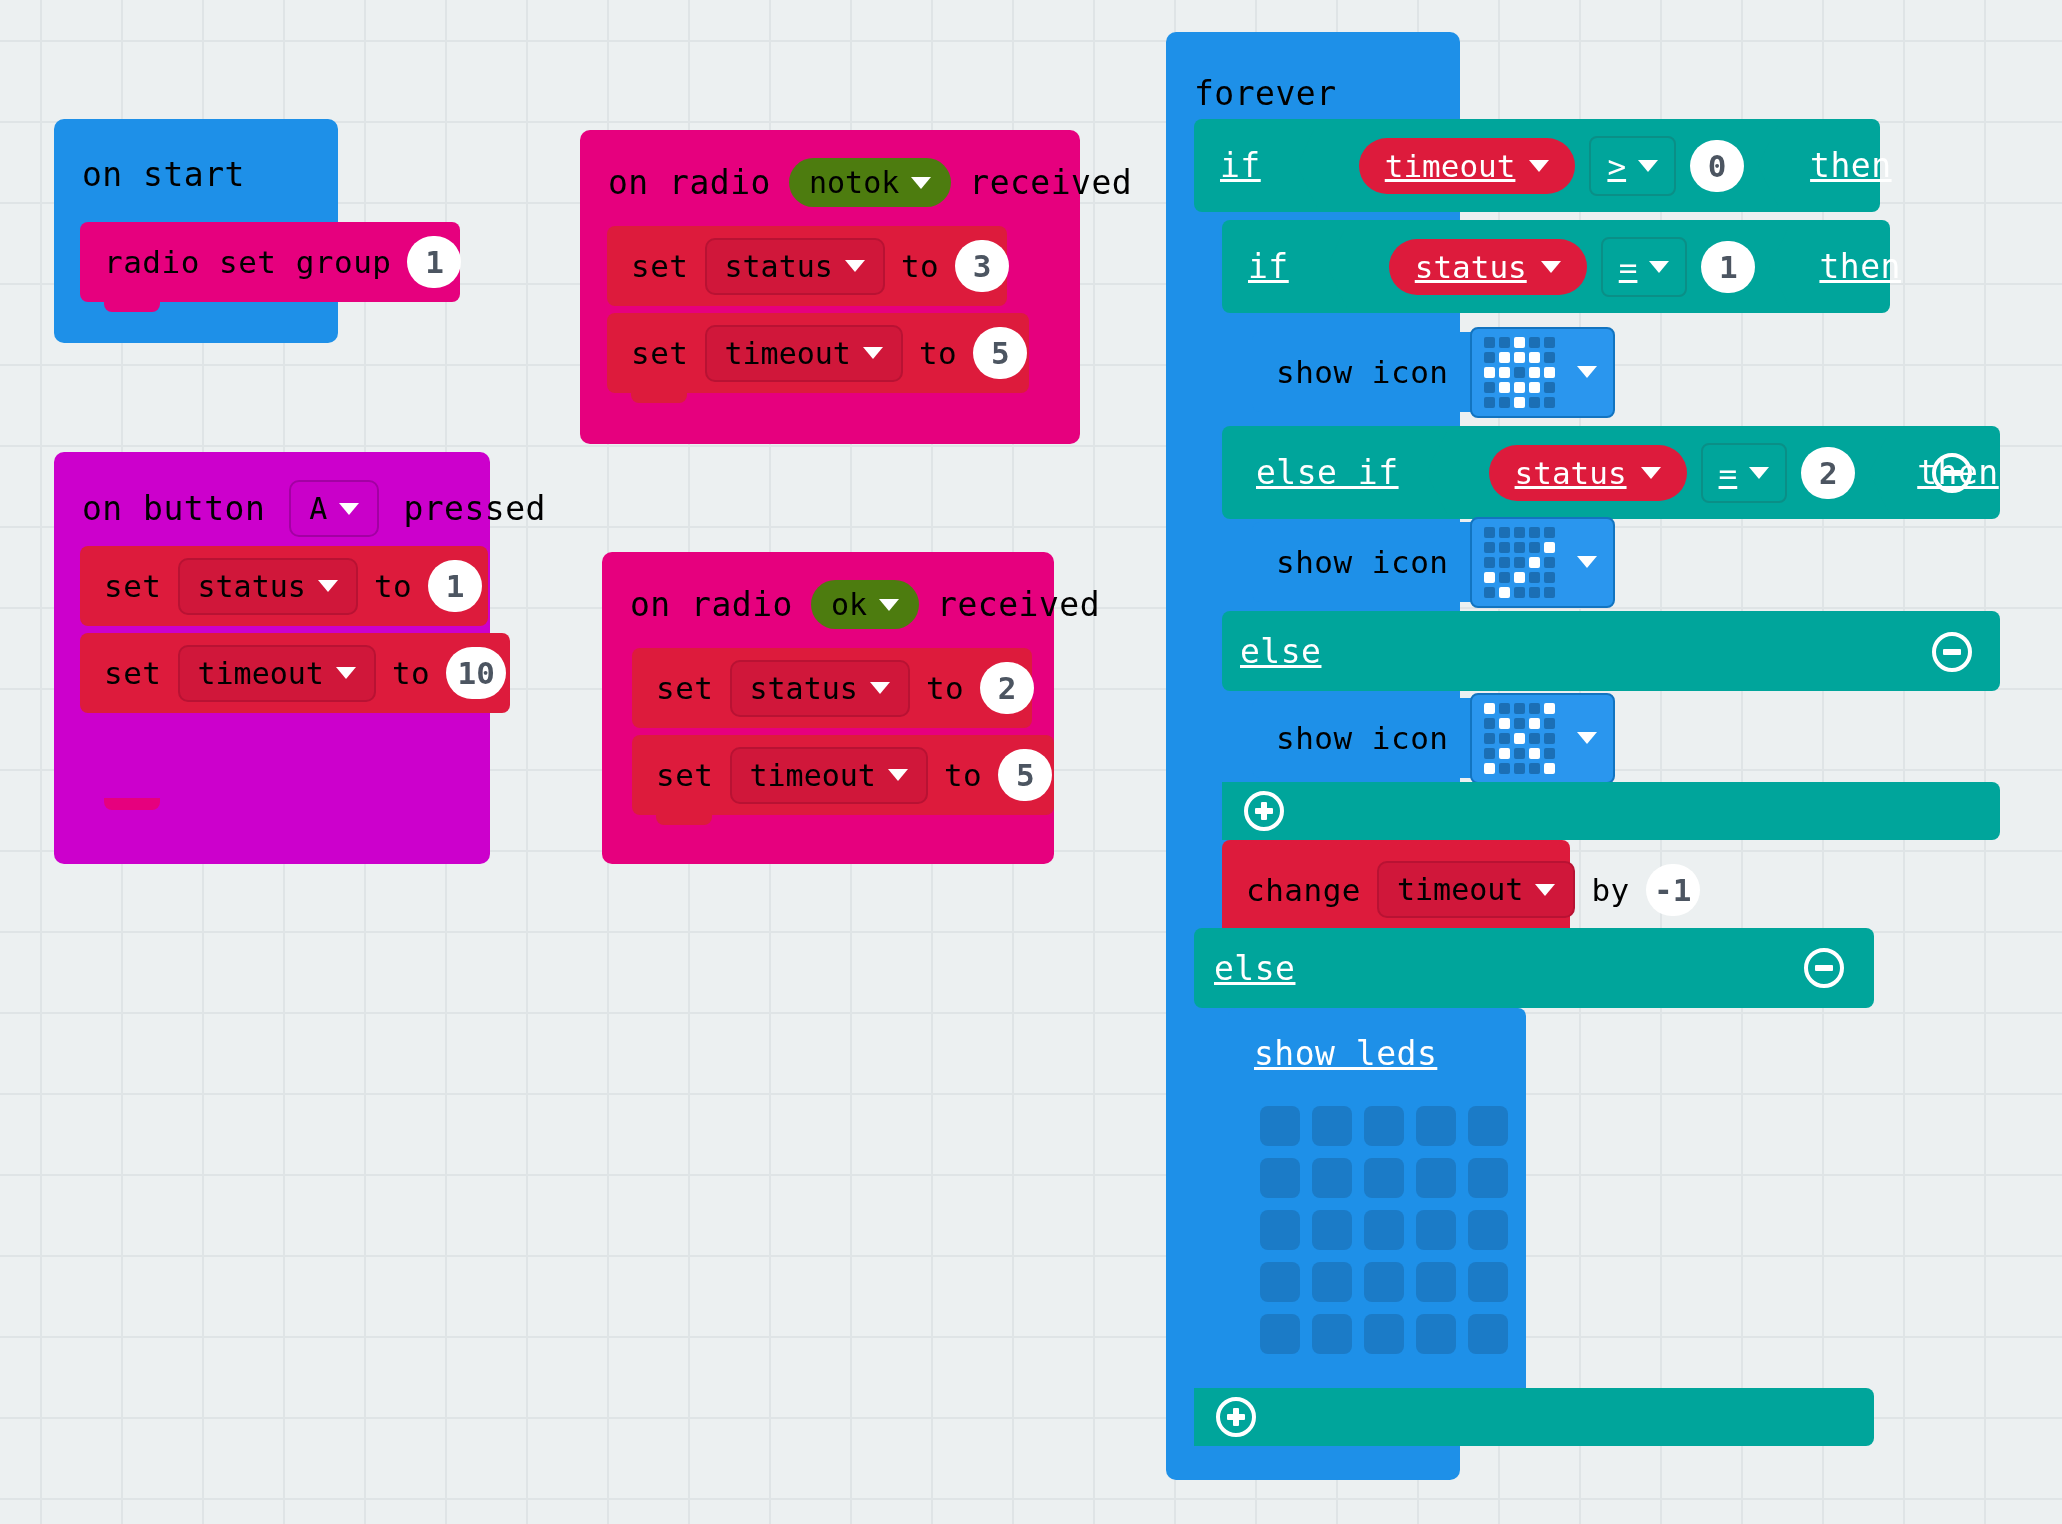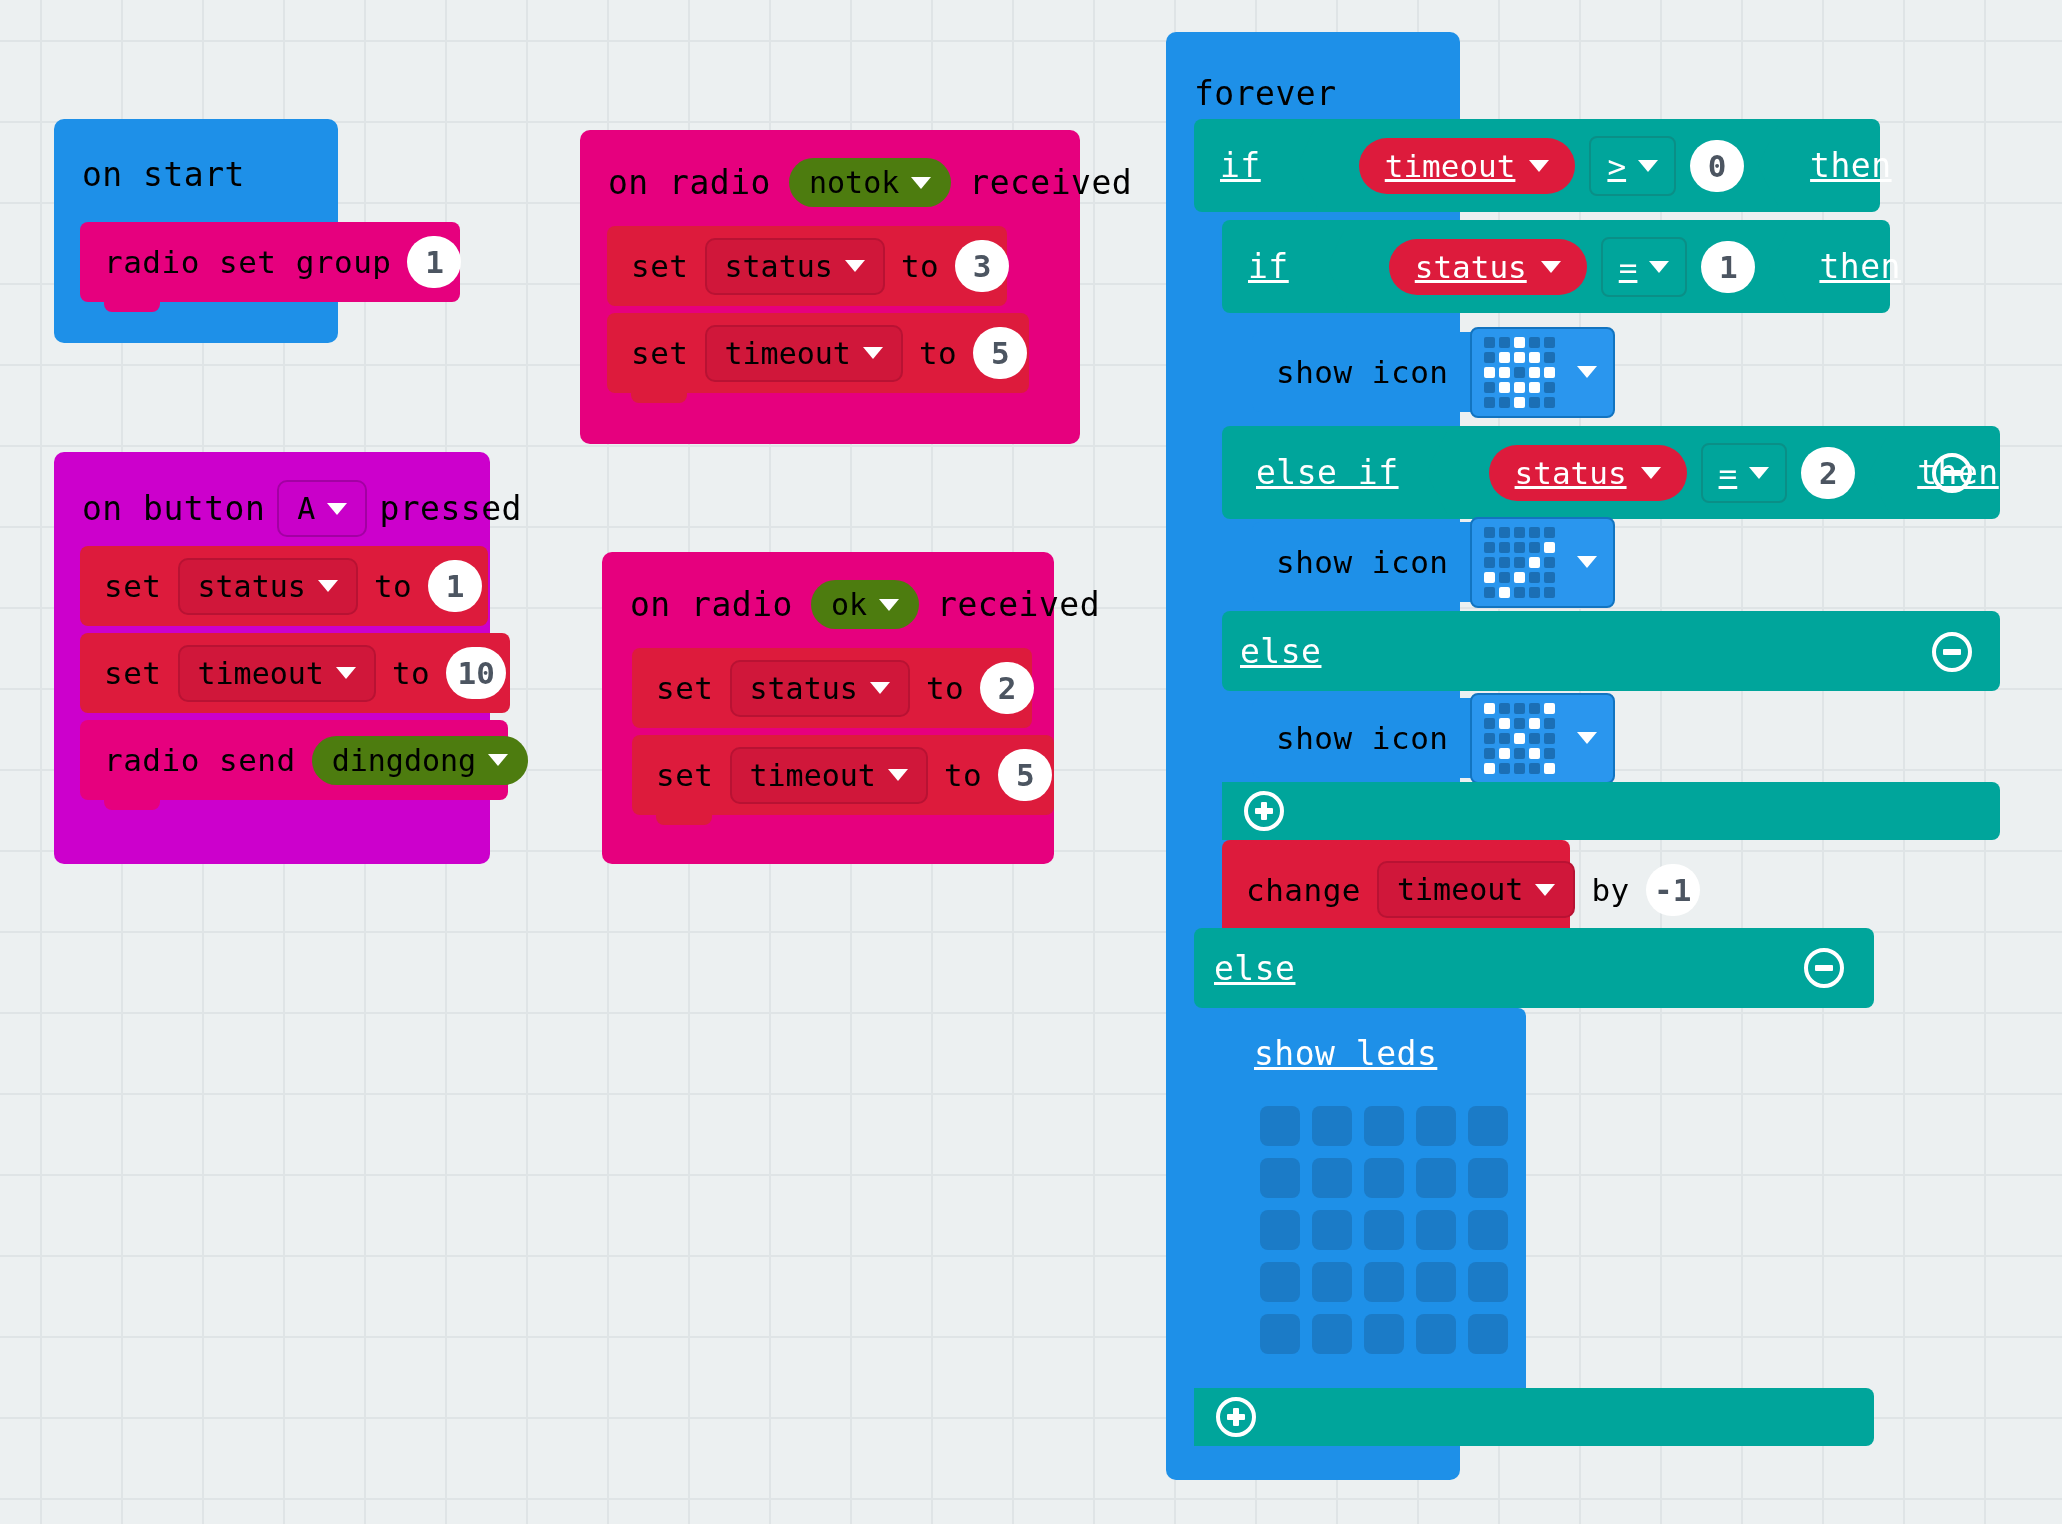--- a/index.html
+++ b/index.html
@@ -224,21 +224,21 @@
     <div class="lbl" style="position:absolute; left:28px; top:36px; font-size:33px;">on start</div>
   </div>
 
   <div class="stmt c-radio" style="left:80px; top:222px; width:380px; height:80px; border-radius:8px;">
     <span class="lbl">radio set group</span>
     <span class="num-oval">1</span>
   </div>
   <div class="blk c-radio" style="left:104px; top:300px; width:56px; height:12px; border-radius:0 0 8px 8px;"></div>
 
   <div class="hat c-input" style="left:54px; top:452px; width:436px; height:412px;">
-    <div style="position:absolute; left:28px; top:28px; display:flex; align-items:center; gap:12px;">
+    <div style="position:absolute; left:28px; top:28px; display:flex; align-items:center; gap:24px;">
       <span class="lbl" style="font-size:33px;">on button</span>
       <span class="dd-box c-input-box">
         <span>A</span>
         <span class="caret"></span>
       </span>
       <span class="lbl" style="font-size:33px;">pressed</span>
     </div>
   </div>
 
   <div class="stmt c-var" style="left:80px; top:546px; width:408px; height:80px; border-radius:8px;">
@@ -254,27 +254,20 @@
   <div class="stmt c-var" style="left:80px; top:633px; width:430px; height:80px; border-radius:8px;">
     <span class="lbl">set</span>
     <span class="dd-box c-var-box">
       <span>timeout</span>
       <span class="caret"></span>
     </span>
     <span class="lbl">to</span>
     <span class="num-oval">10</span>
   </div>
 
-  <div class="stmt c-radio" style="left:80px; top:720px; width:428px; height:80px; border-radius:8px;">
-    <span class="lbl">radio send</span>
-    <span class="dd-pill c-radio-pill">
-      <span>dingdong</span>
-      <span class="caret"></span>
-    </span>
-  </div>
   <div class="blk c-radio" style="left:104px; top:798px; width:56px; height:12px; border-radius:0 0 8px 8px;"></div>
 
   <div class="hat c-radio" style="left:580px; top:130px; width:500px; height:314px;">
     <div style="position:absolute; left:28px; top:28px; display:flex; align-items:center; gap:18px;">
       <span class="lbl" style="font-size:33px;">on radio</span>
       <span class="dd-pill c-radio-pill">
         <span>notok</span>
         <span class="caret"></span>
       </span>
       <span class="lbl" style="font-size:33px;">received</span>

